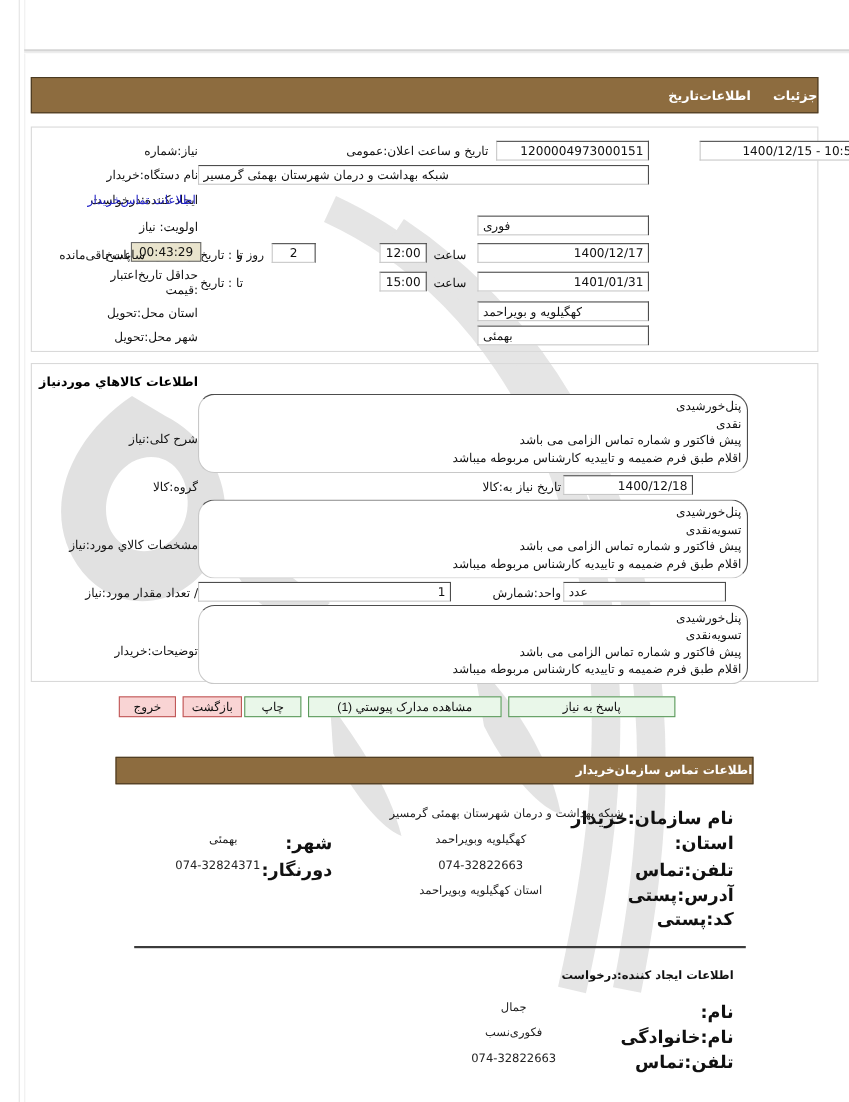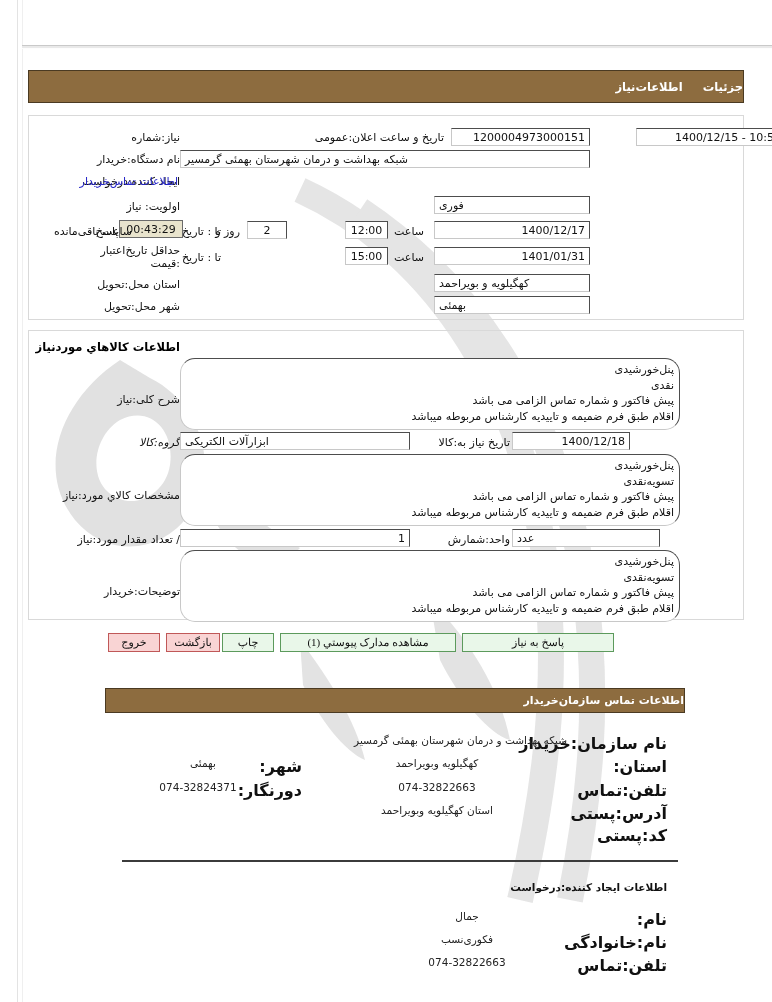--- a/index.html
+++ b/index.html
@@ -136,21 +136,21 @@
     font-size:11.5px;
     color:#000;
     white-space:nowrap;
   }
 
   
   .btn{
     position:absolute;
     box-sizing:border-box;
     font-size:11px;
-    font-family:Liberation Serif, serif;
+    font-family:Liberation Sans, sans-serif;
     display:flex;align-items:center;justify-content:center;
     cursor:pointer;
     height:19px;
     color:#111;
   }
   .btn.green{background:#e9f7e9;border:1px solid #5c9a5c;}
   .btn.pink{background:#f9d4d4;border:1px solid #c05858;}
 
   
   .cinfo-lbl{
@@ -190,21 +190,21 @@
 <div id="page">
 
   <div class="vrule-left"></div>
   <div class="vrule-left2"></div>
   <div class="topline"></div>
 
   <div class="brownbar" id="header-bar">
     <div class="bartext">
       <span>جزئیات</span>
       &nbsp;&nbsp;&nbsp;
-      <span>اطلاعات‌نیاز</span>
+      <span>اطلاعات‌تاریخ</span>
     </div>
   </div>
 
   <div class="panel" id="panel-top"></div>
 
   <div class="lbl" style="right:592px;top:131px;width:150px;">نیاز:شماره</div>
   <div class="fld ltr" style="right:182px;top:128px;width:139px;height:18px;">1200004973000151</div>
   <div class="lbl" style="right:328px;top:131px;width:120px;">تاریخ و ساعت اعلان:عمومی</div>
   <div class="fld ltr" style="right:-14px;top:128px;width:150px;height:18px;">1400/12/15 - 10:57</div>
 
@@ -242,22 +242,21 @@
 
   <div class="panel" id="panel-goods"></div>
   <div class="sect-title" style="right:592px;top:340px;">اطلاعات کالاهاي موردنیاز</div>
 
   <div class="lbl" style="right:592px;top:393px;width:150px;">شرح کلی:نیاز</div>
   <div class="fld area" style="right:92px;top:358px;width:500px;height:72px;white-space:pre-line;">پنل‌خورشیدی
 نقدی
 پیش فاکتور و شماره تماس الزامی می باشد
 اقلام طبق فرم ضمیمه و تاییدیه کارشناس مربوطه میباشد</div>
 
-  <div class="lbl" style="right:592px;top:436px;width:156px;font-style:italic;">گروه:کالا</div>
-  <div class="fld" style="right:362px;top:432px;width:230px;height:18px;">ابزارآلات الکتریکی</div>
+  <div class="lbl" style="right:592px;top:436px;width:156px;">گروه:کالا</div>
   <div class="lbl" style="right:262px;top:436px;width:96px;">تاریخ نیاز به:کالا</div>
   <div class="fld ltr" style="right:142px;top:432px;width:118px;height:18px;">1400/12/18</div>
 
   <div class="lbl" style="right:592px;top:489px;width:130px;">مشخصات کالاي مورد:نیاز</div>
   <div class="fld area" style="right:92px;top:454px;width:500px;height:72px;white-space:pre-line;">پنل‌خورشیدی
 تسویه‌نقدی
 پیش فاکتور و شماره تماس الزامی می باشد
 اقلام طبق فرم ضمیمه و تاییدیه کارشناس مربوطه میباشد</div>
 
   <div class="lbl" style="right:592px;top:533px;width:150px;">/ تعداد مقدار مورد:نیاز</div>

